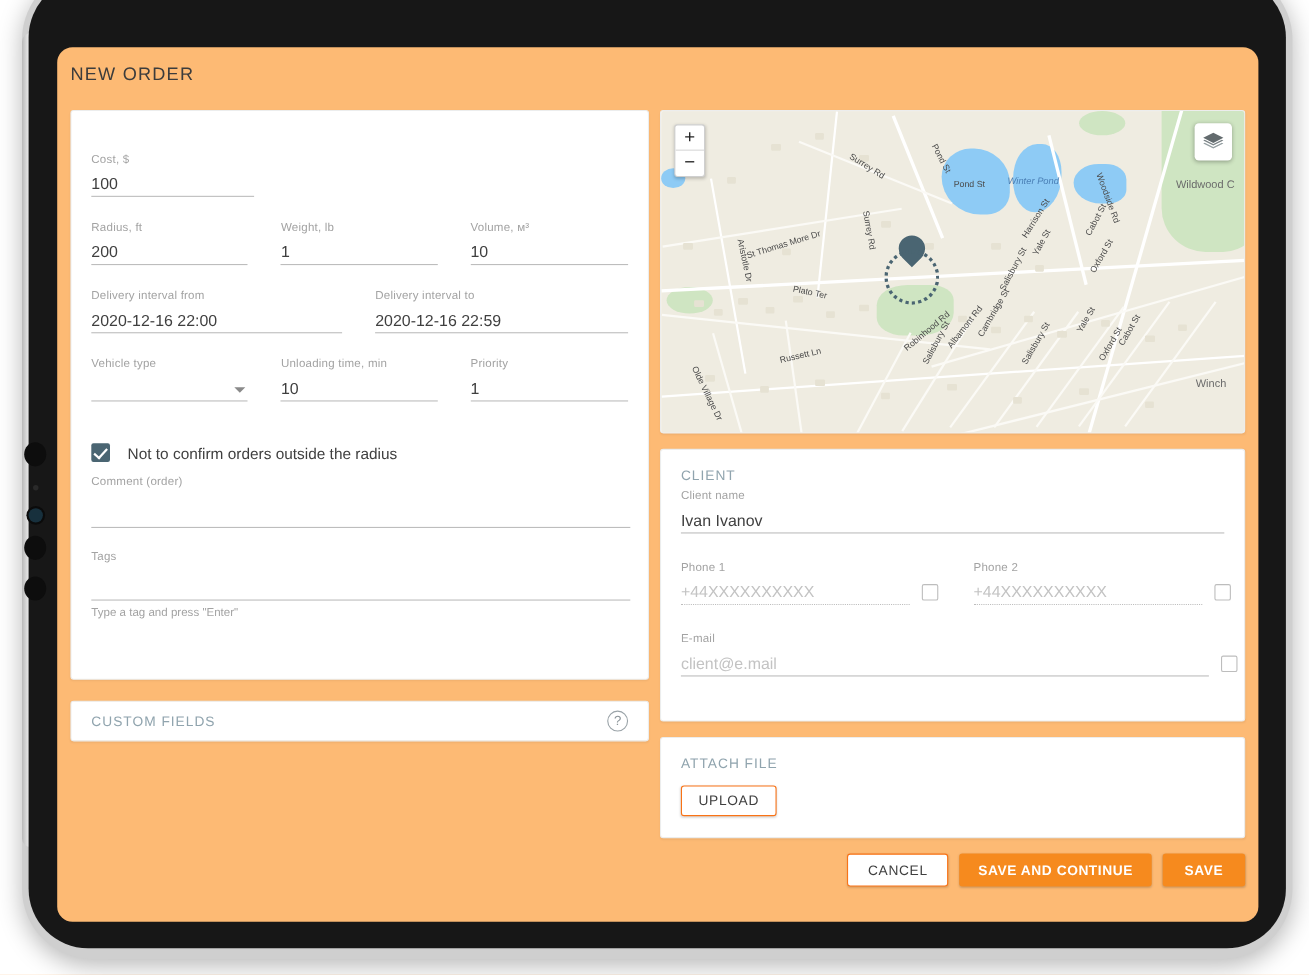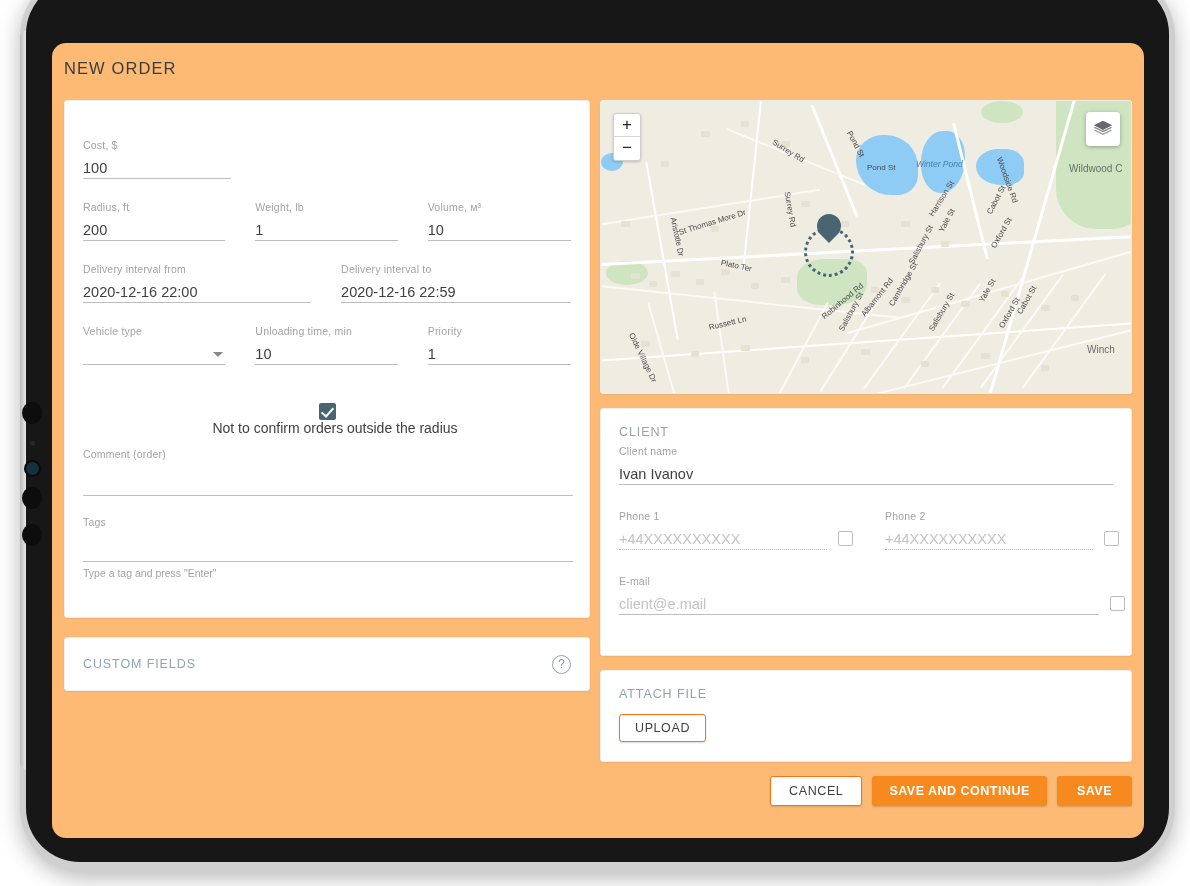--- a/index.html
+++ b/index.html
@@ -92,21 +92,21 @@
     position: absolute; right: 2px; bottom: 8px;
     width: 0; height: 0;
     border-left: 5px solid transparent;
     border-right: 5px solid transparent;
     border-top: 5px solid #8a8a8a;
   }
 
   .row { display: flex; }
 
   
-  .checkbox-row { display: flex; align-items: center; flex-direction: column; }
+  .checkbox-row { display: flex; align-items: center; }
   .checkbox-box {
     width: 17px; height: 17px; border-radius: 2px;
     background: #4a6572; position: relative; flex: none;
   }
   .checkbox-box::after {
     content: ""; position: absolute;
     left: 5px; top: 2px; width: 5px; height: 10px;
     border: solid #fff; border-width: 0 2px 2px 0;
     transform: rotate(42deg);
   }
@@ -277,21 +277,21 @@
           <div class="field-value empty" style="height:30px;">&nbsp;</div>
         </div>
 
         <div class="field" style="width:490px;margin-top:20px;">
           <div class="field-label">Tags</div>
           <div class="field-value empty" style="height:28px;">&nbsp;</div>
           <div style="font-size:10.5px;color:#a3a3a3;margin-top:5px;">Type a tag and press "Enter"</div>
         </div>
       </div>
 
-      <div class="card" style="margin-top:19px;height:54px;display:flex;align-items:center;justify-content:space-between;padding:0 18px;">
+      <div class="card" style="margin-top:19px;height:37px;display:flex;align-items:center;justify-content:space-between;padding:0 18px;">
         <span class="section-header">CUSTOM FIELDS</span>
         <span class="help-icon">?</span>
       </div>
     </div>
 
     <div id="right-column">
 
       <div class="card" id="map-card">
         <div id="map-surface">
 

